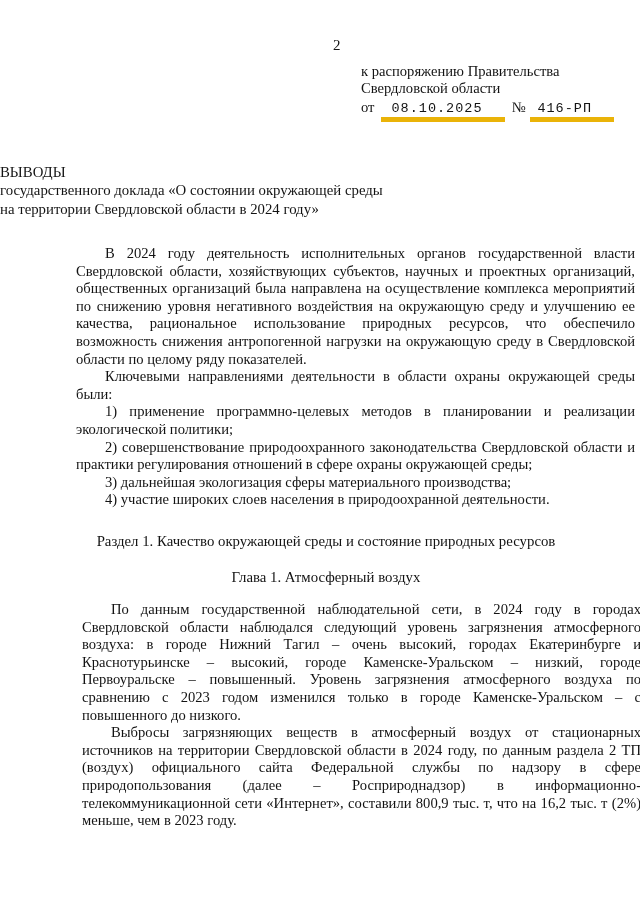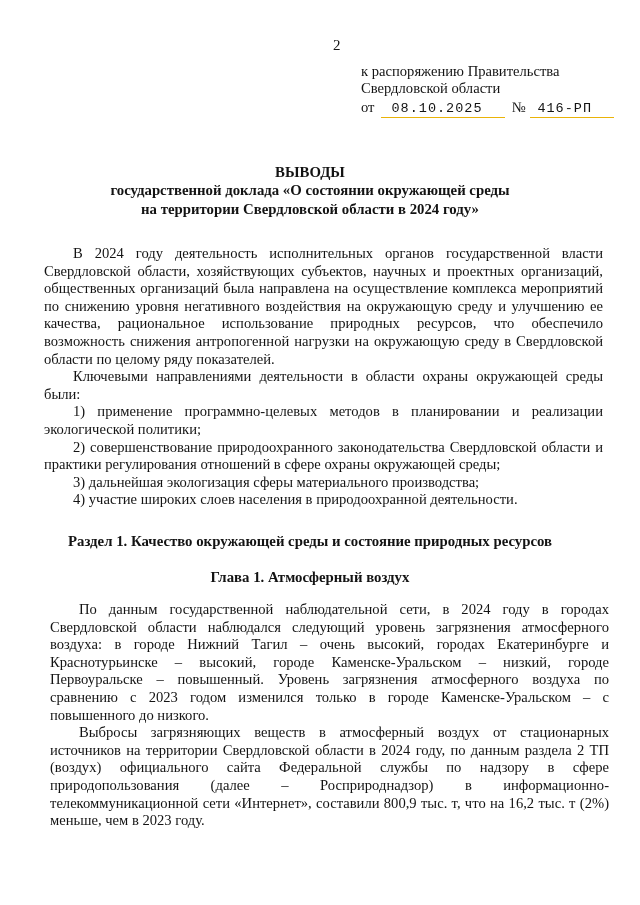--- a/index.html
+++ b/index.html
@@ -23,55 +23,55 @@
     position: absolute;
     top: 63px;
     left: 361px;
     font-size: 14.6px;
     line-height: 17.4px;
     white-space: nowrap;
   }
   .appendix .date-line { margin-top: 1px; }
   .fill {
     display: inline-block;
-    border-bottom: 1px solid #eab308;
+    border-bottom: 5px solid #eab308;
     font-family: "Liberation Mono", monospace;
     font-size: 13.5px;
     letter-spacing: 1px;
     vertical-align: baseline;
     box-sizing: border-box;
   }
   .fill-date { width: 124px; margin-left: 7px; margin-right: 6px; padding-left: 10px; }
   .fill-num  { width: 84px;  margin-left: 5px; padding-left: 7px; }
   .doc-title {
     position: absolute;
     top: 163px;
     left: 0;
     width: 620px;
-    text-align: center;
-    font-weight: bold;
+    text-align: left;
+    font-weight: normal;
     font-size: 14.8px;
     line-height: 18.4px;
   }
   .bodyblock {
     position: absolute;
-    left: 44px;
+    left: 76px;
     width: 559px;
     font-size: 14.6px;
     line-height: 17.6px;
     text-align: justify;
   }
   .bodyblock p { margin: 0; text-indent: 29px; }
   .intro { top: 245px; }
   .heading-center {
     position: absolute;
-    left: 0;
+    left: 16px;
     width: 620px;
     text-align: center;
-    font-weight: bold;
+    font-weight: normal;
     font-size: 14.8px;
     line-height: 17.6px;
   }
   .section1-heading { top: 533px; }
   .chapter1-heading { top: 569px; }
   .chapter1-body { top: 601px; margin-left: 6px; }
 </style>
 </head>
 <body>
 
@@ -82,21 +82,21 @@
   <div class="appendix">
     <div>к распоряжению Правительства</div>
     <div>Свердловской области</div>
     <div class="date-line">
       <span>от</span><span class="fill fill-date">08.10.2025</span><span>№</span><span class="fill fill-num">416-РП</span>
     </div>
   </div>
 
   <div class="doc-title">
     <div>ВЫВОДЫ</div>
-    <div>государственной доклада «О состоянии окружающей среды</div>
+    <div>государственного доклада «О состоянии окружающей среды</div>
     <div>на территории Свердловской области в 2024 году»</div>
   </div>
 
   <div class="bodyblock intro">
     <p>В 2024 году деятельность исполнительных органов государственной власти Свердловской области, хозяйствующих субъектов, научных и проектных организаций, общественных организаций была направлена на осуществление комплекса мероприятий по снижению уровня негативного воздействия на окружающую среду и улучшению ее качества, рациональное использование природных ресурсов, что обеспечило возможность снижения антропогенной нагрузки на окружающую среду в Свердловской области по целому ряду показателей.</p>
     <p>Ключевыми направлениями деятельности в области охраны окружающей среды были:</p>
     <p>1) применение программно-целевых методов в планировании и реализации экологической политики;</p>
     <p>2) совершенствование природоохранного законодательства Свердловской области и практики регулирования отношений в сфере охраны окружающей среды;</p>
     <p>3) дальнейшая экологизация сферы материального производства;</p>
     <p>4) участие широких слоев населения в природоохранной деятельности.</p>

